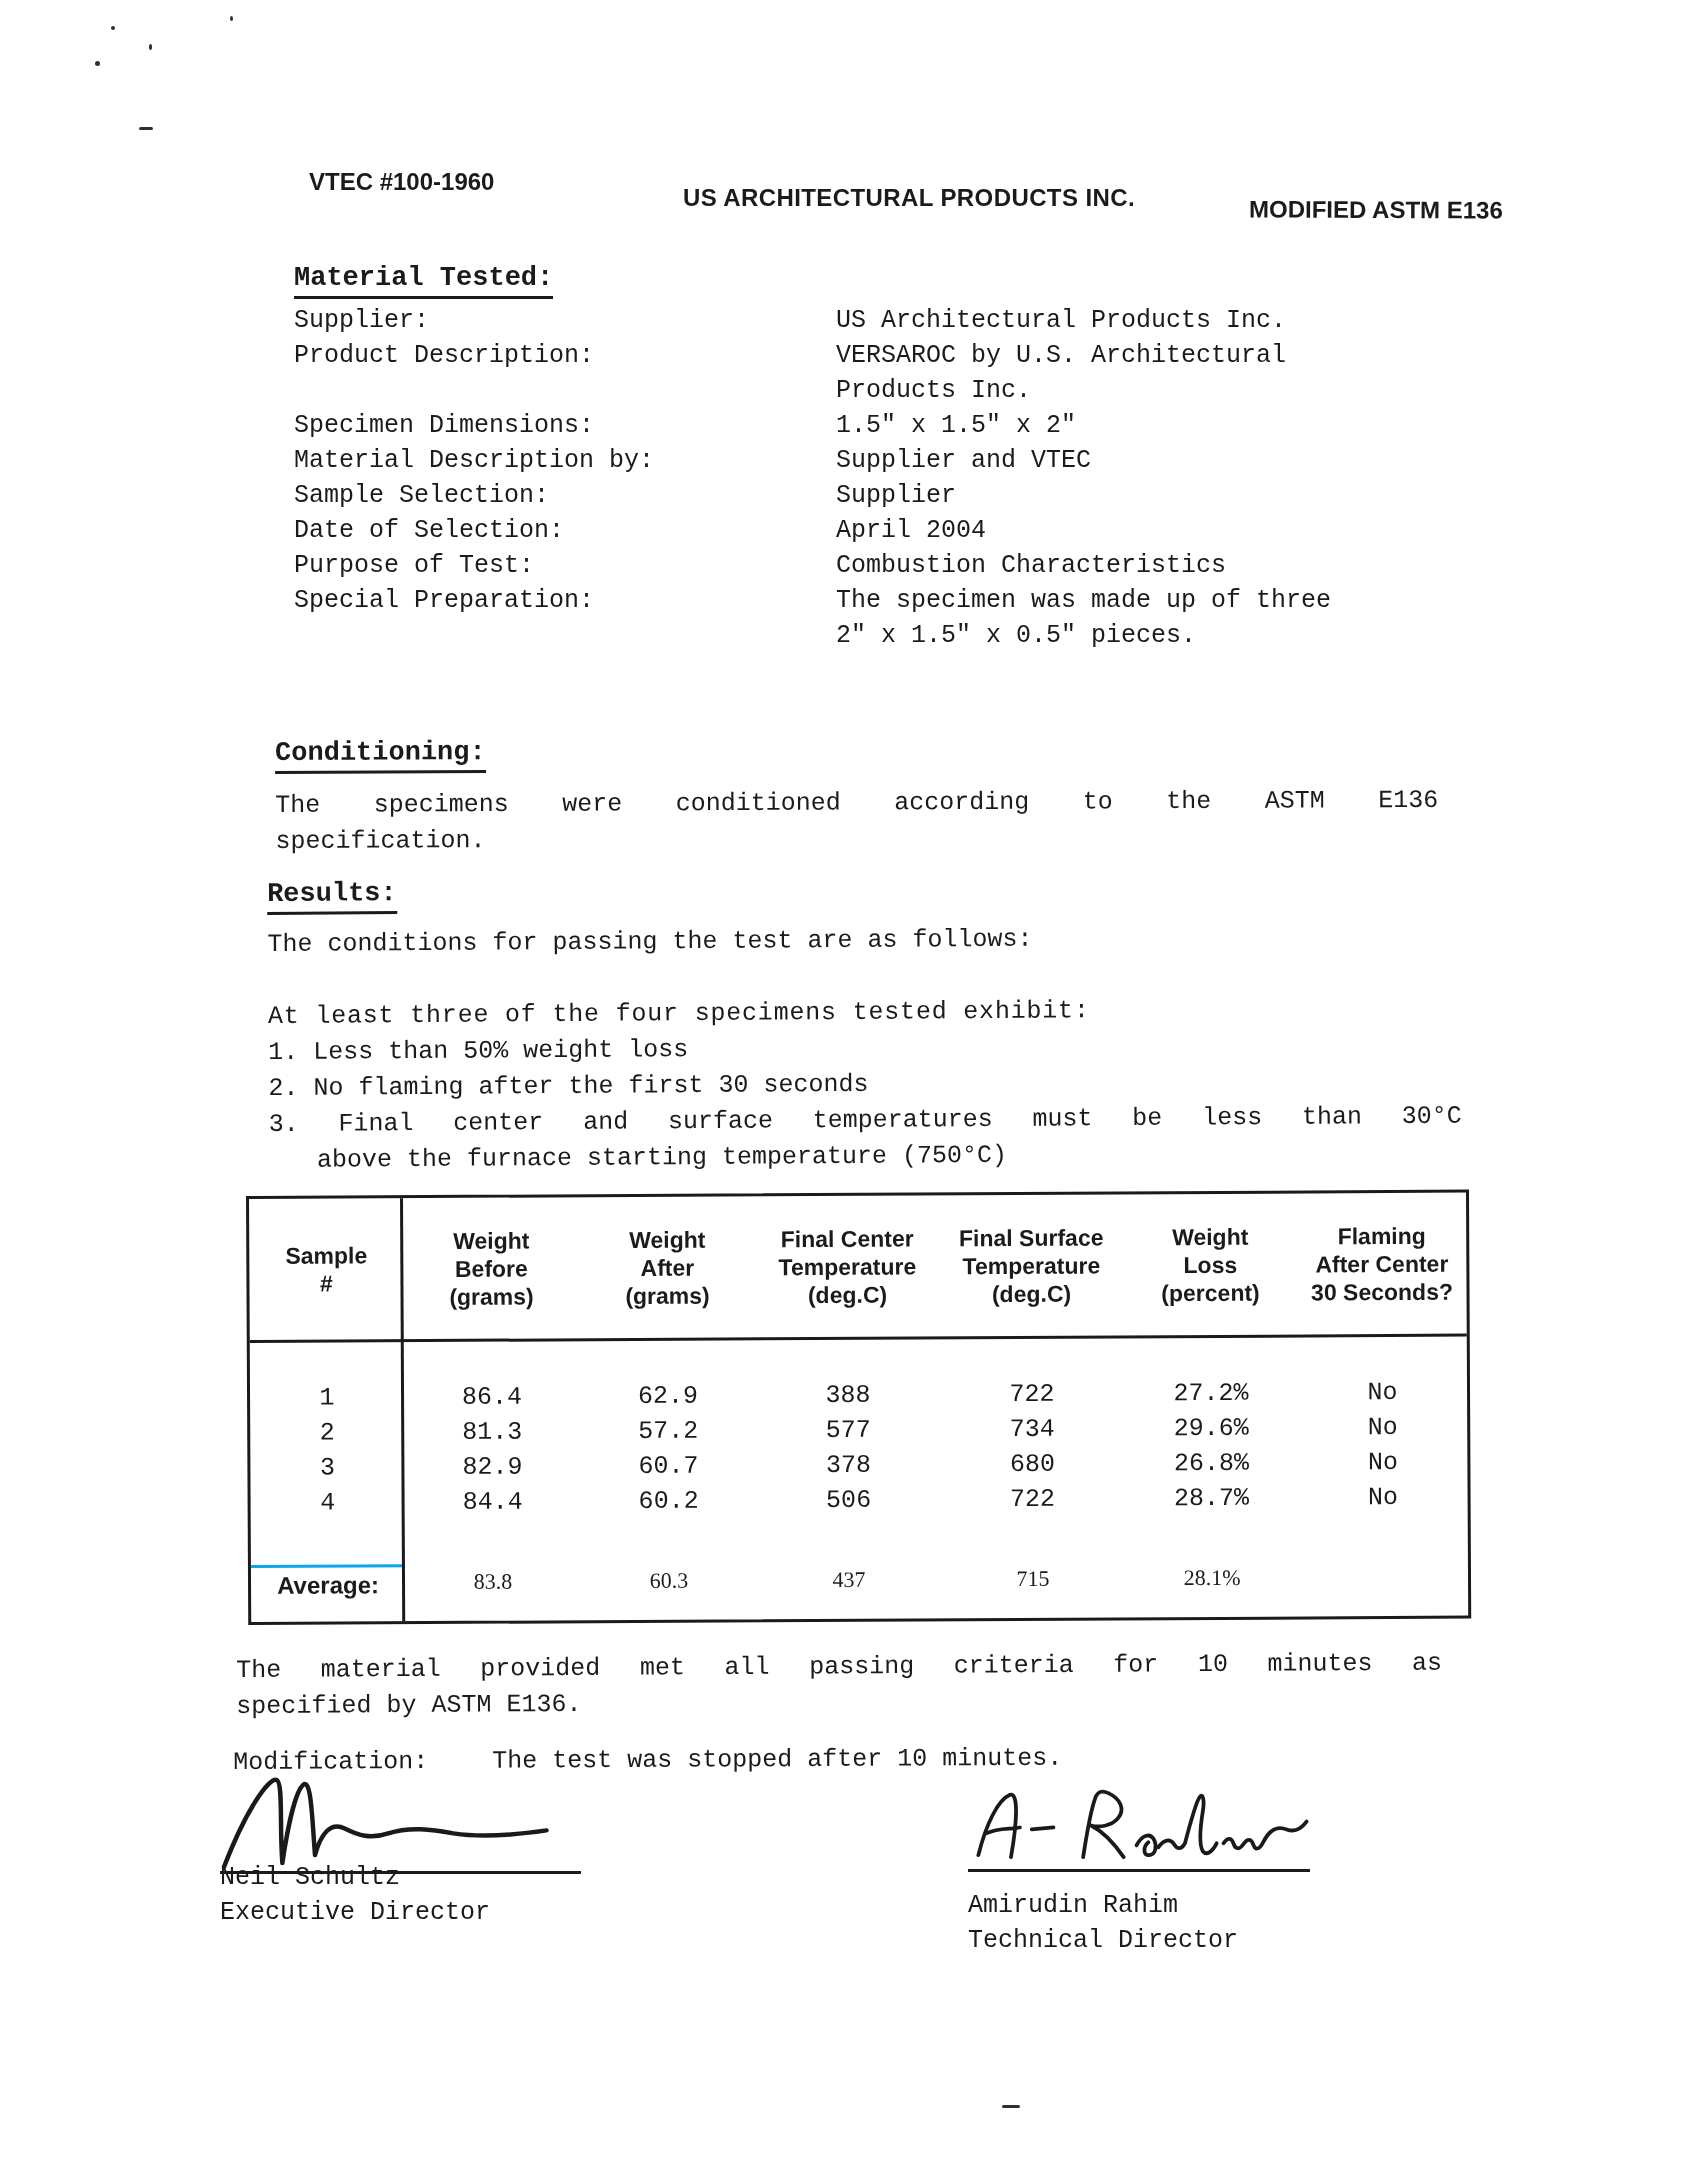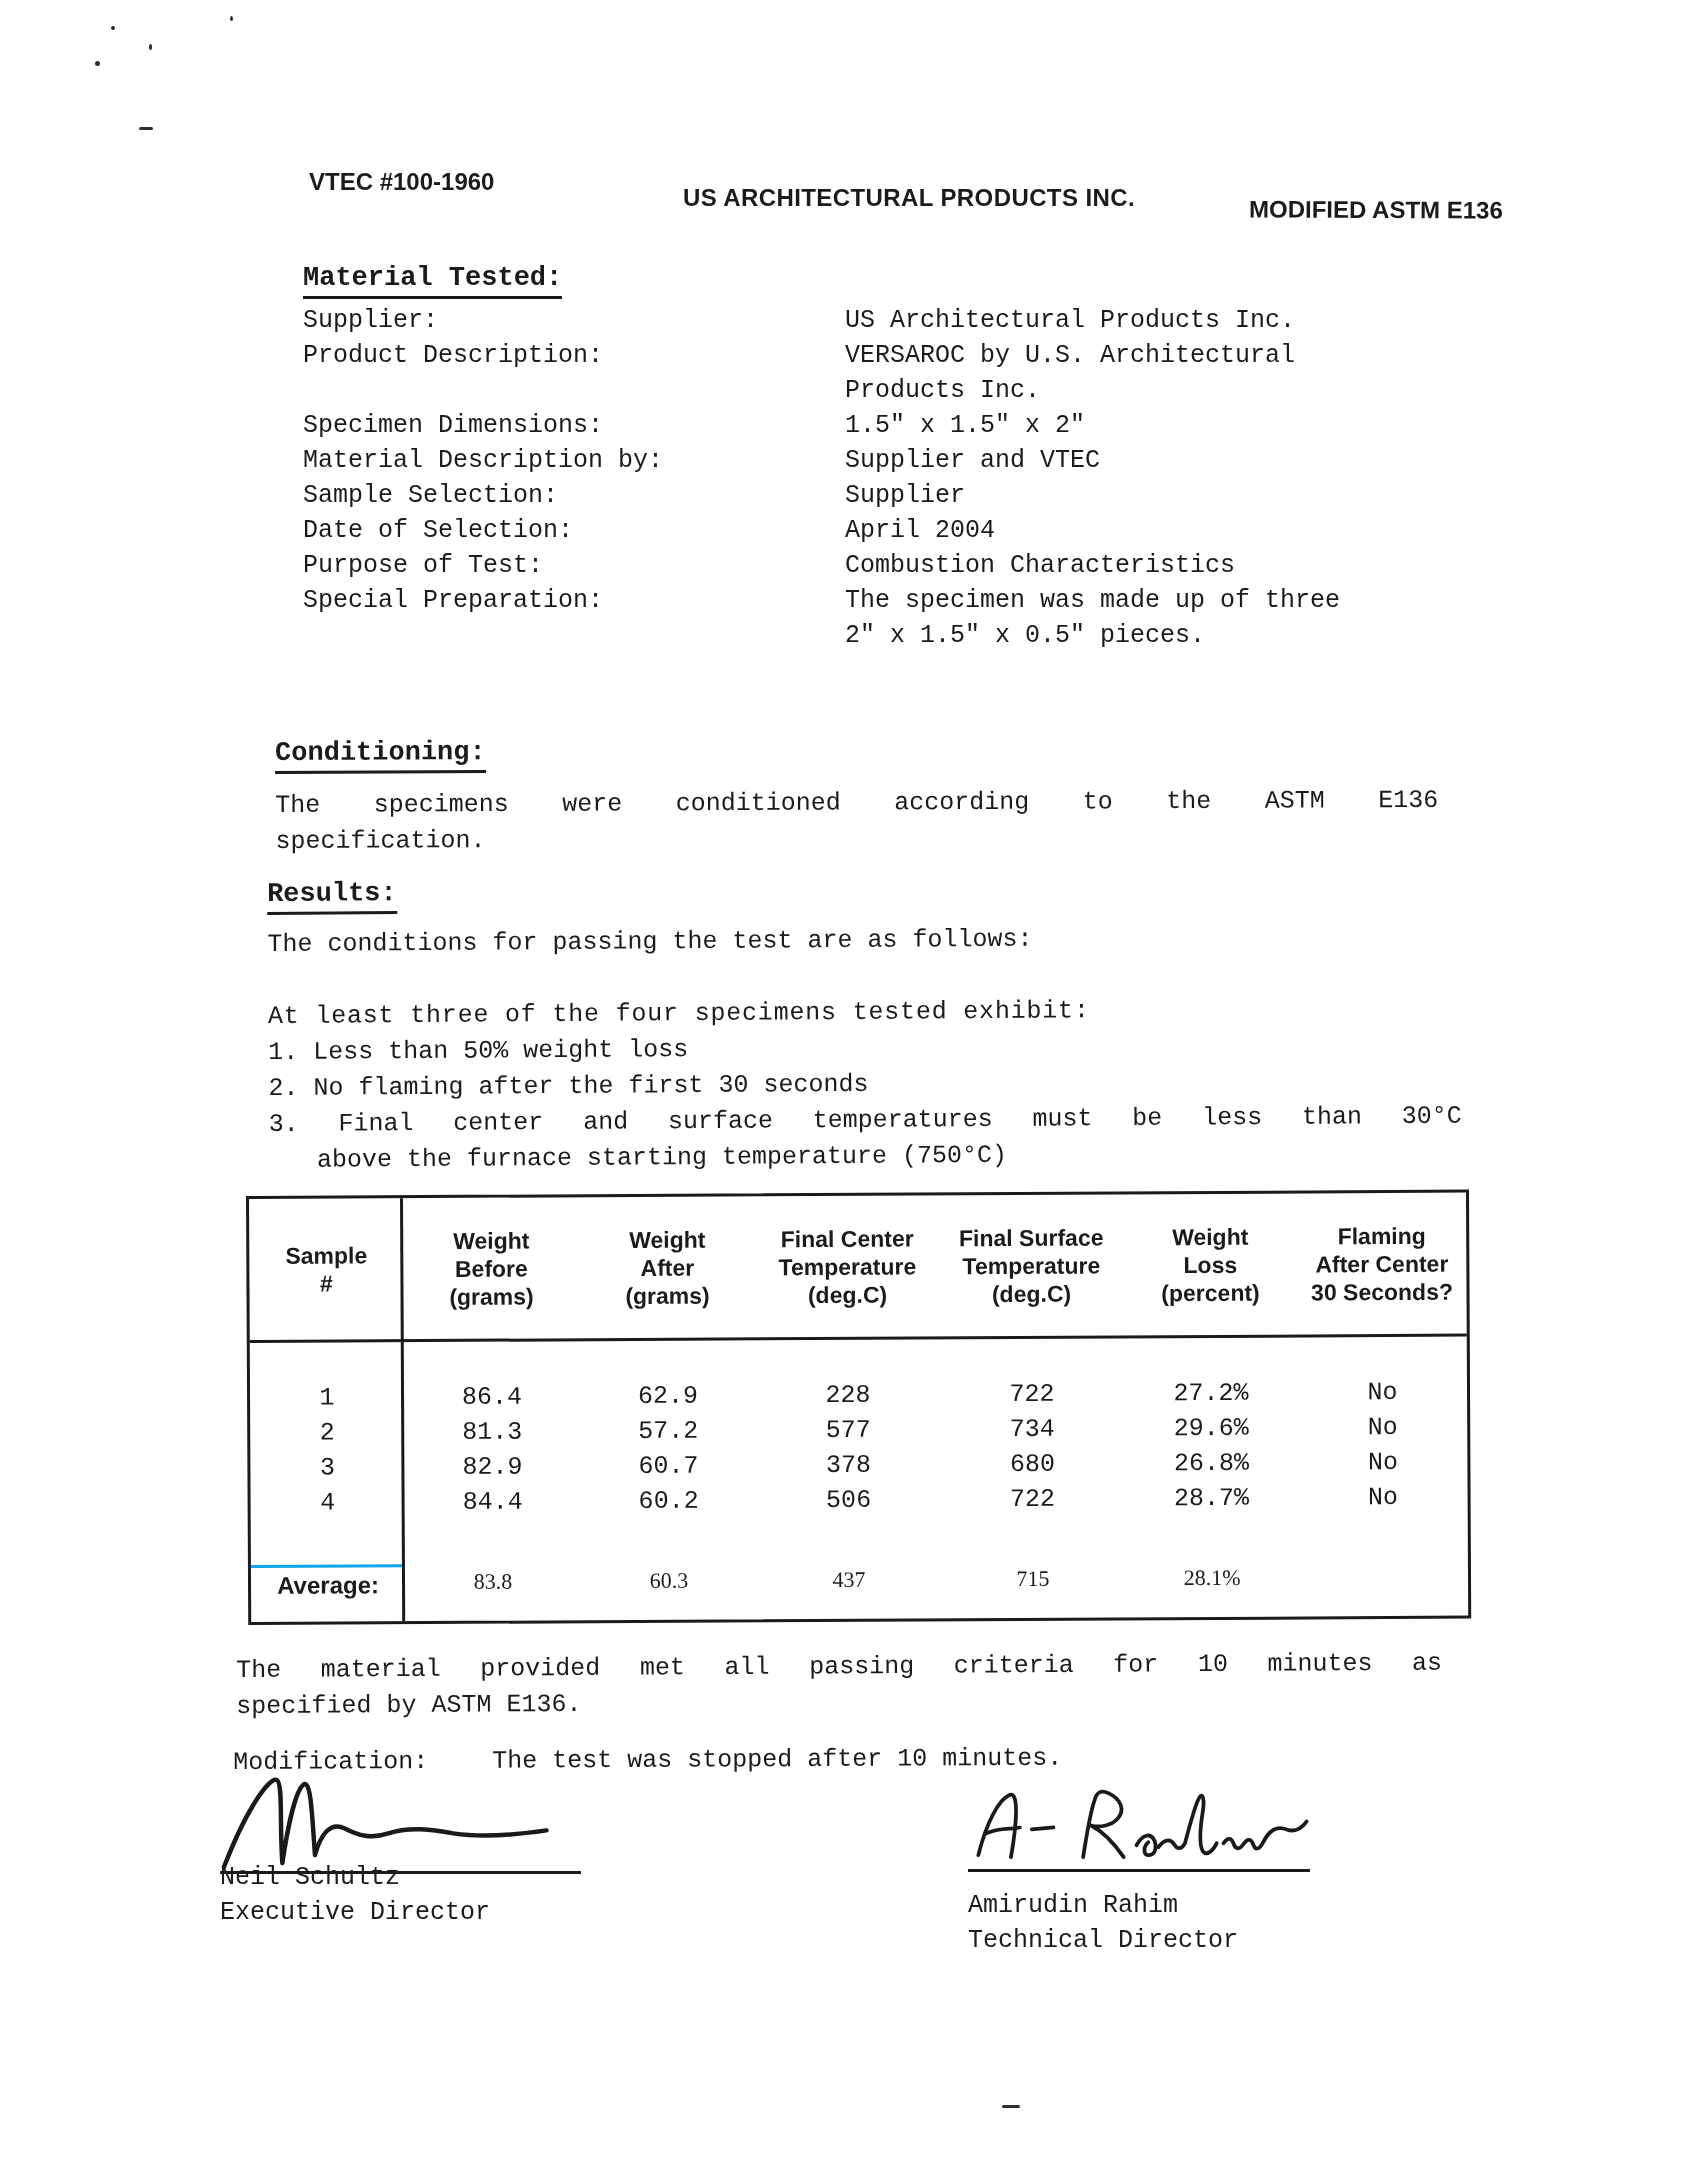--- a/index.html
+++ b/index.html
@@ -19,21 +19,21 @@
   .company   { left:683px; top:184px; letter-spacing:0.4px; }
   .standard  { left:1249px; top:196px; transform:rotate(.25deg); }
 
   
   .sec-heading {
     display:inline-block; font-weight:700; font-size:27px;
     border-bottom:3px solid #1b1b1b; padding-bottom:3px; white-space:nowrap;
   }
 
   
-  .material { position:absolute; left:303px; top:263px; width:1099px; }
+  .material { position:absolute; left:294px; top:263px; width:1099px; }
   .fields { margin-top:4px; }
   .field-row { display:grid; grid-template-columns:542px 540px; }
   .flabel { font-size:25px; line-height:35px; white-space:nowrap; }
   .fvalue  { font-size:25px; line-height:35px; }
   .fvalue div { min-height:0; }
 
   
   .para { margin-top:14px; }
   .para div, .plain-line { font-size:25px; line-height:36px; }
   .justify-line { text-align:justify; text-align-last:justify; font-size:25px; line-height:36px; }
@@ -232,21 +232,21 @@
           <span>After Center</span>
           <span>30 Seconds?</span>
         </div>
       </div>
 
       <div class="tbody">
         <div class="trow drow">
           <div class="cell c0">1</div>
           <div class="cell">86.4</div>
           <div class="cell">62.9</div>
-          <div class="cell">228</div>
+          <div class="cell">388</div>
           <div class="cell">722</div>
           <div class="cell">27.2%</div>
           <div class="cell">No</div>
         </div>
         <div class="trow drow">
           <div class="cell c0">2</div>
           <div class="cell">81.3</div>
           <div class="cell">57.2</div>
           <div class="cell">577</div>
           <div class="cell">734</div>

